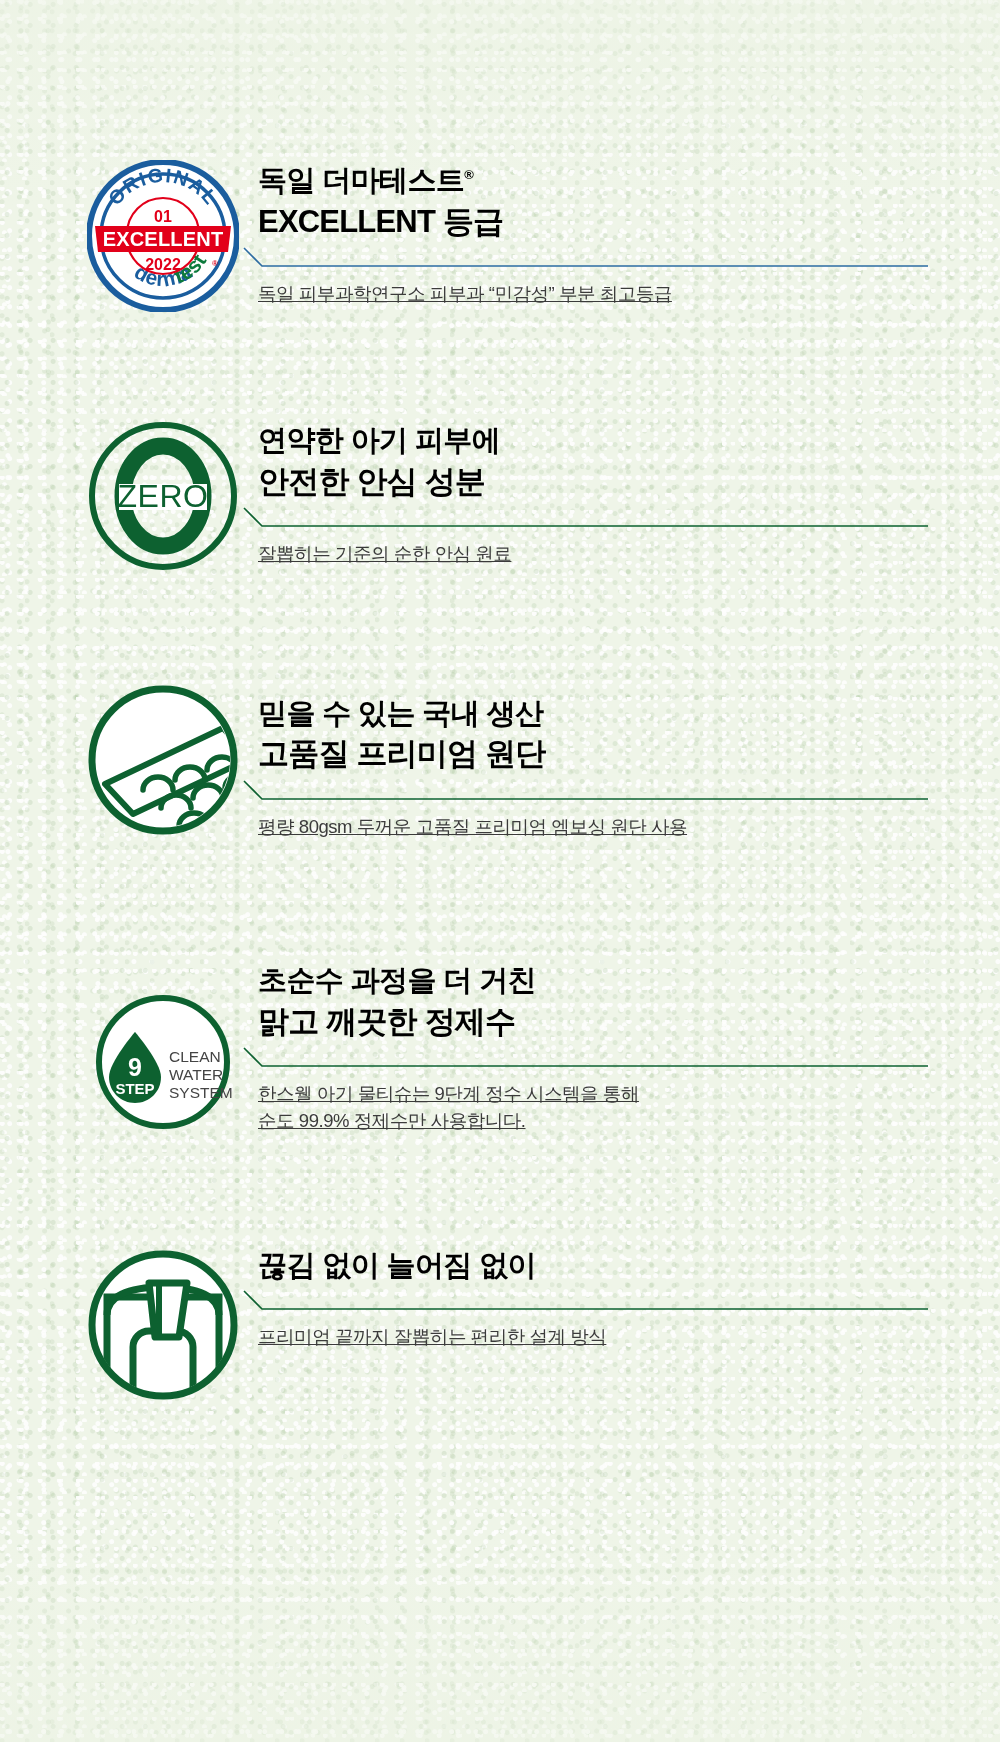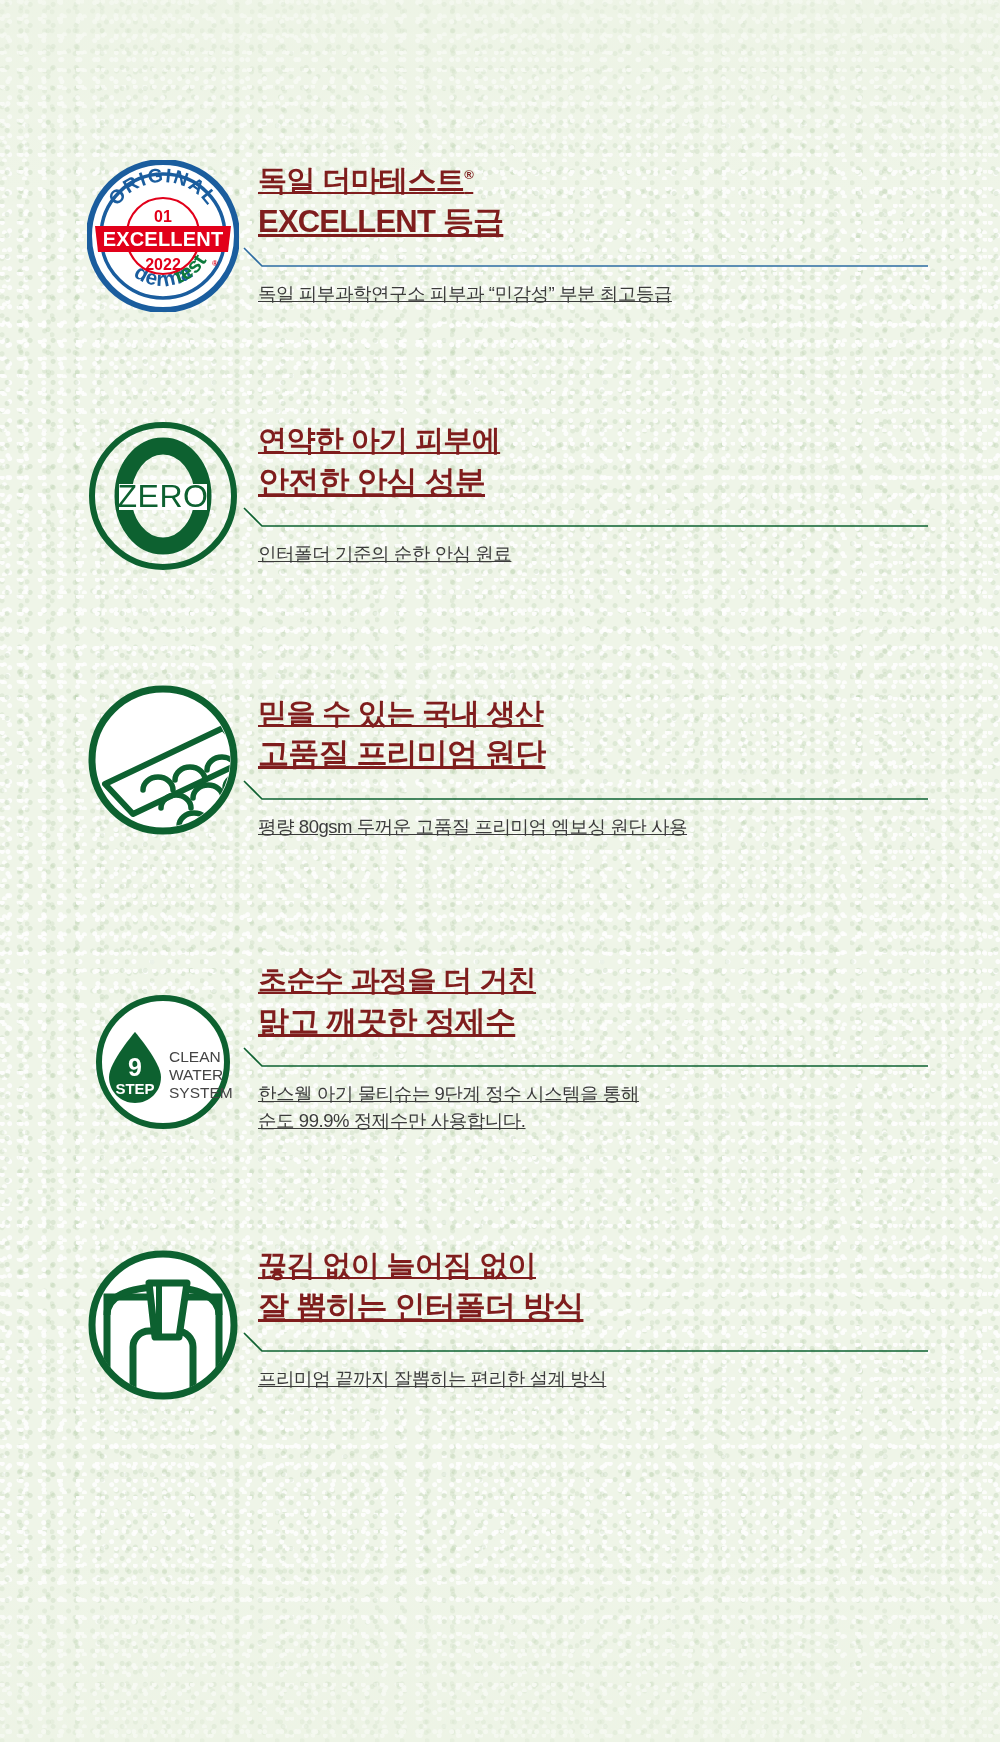--- a/index.html
+++ b/index.html
@@ -46,21 +46,21 @@
   }
   .icon-col {
     width:190px;
     flex:0 0 190px;
     display:flex;
     justify-content:center;
     align-items:flex-start;
   }
   .text-col { position:relative; flex:1; padding-top:2px; }
 
-  .headline { color:#7f1d1d; line-height:1.30;text-decoration:underline; }
+  .headline { color:#000000; line-height:1.30; }
   .headline .l1 {
     font-size:29px;
     font-weight:700;
     letter-spacing:-0.6px;
     white-space:nowrap;
   }
   .headline .l2 {
     font-size:31px;
     font-weight:800;
     letter-spacing:-0.8px;
@@ -161,21 +161,21 @@
     <div class="text-col">
       <div class="headline">
         <div class="l1">연약한 아기 피부에</div>
         <div class="l2">안전한 안심 성분</div>
       </div>
       <div class="divider">
         <svg width="684" height="22" viewBox="0 0 684 22">
           <polyline points="0,0 18,18 684,18" fill="none" stroke="#0d6130" stroke-width="1.6"></polyline>
         </svg>
       </div>
-      <div class="subtext">인터폴더 기준의 순한 안심 원료</div>
+      <div class="subtext">잘뽑히는 기준의 순한 안심 원료</div>
     </div>
   </section>
 
   <section class="feature" style="left:68px; top:680px; width:870px;align-items:flex-end;">
     <div class="icon-col">
       <svg class="circ-icon" width="160" height="160" viewBox="0 0 160 160">
         <defs>
           <clipPath id="fabClip">
               <circle cx="80" cy="80" r="67"></circle>
             </clipPath>
@@ -261,21 +261,20 @@
 
           <path d="M 66 38 L 104 38 L 96 92 L 72 92 Z" fill="#ffffff" stroke="#0d6130" stroke-width="7" stroke-linejoin="round"></path>
           <path d="M 76 38 L 76 92" stroke="#0d6130" stroke-width="6"></path>
         </g>
       </svg>
     </div>
 
     <div class="text-col">
       <div class="headline">
         <div class="l1">끊김 없이 늘어짐 없이</div>
-        <div class="l2">잘 뽑히는 인터폴더 방식</div>
       </div>
       <div class="divider">
         <svg width="684" height="22" viewBox="0 0 684 22">
           <polyline points="0,0 18,18 684,18" fill="none" stroke="#0d6130" stroke-width="1.6"></polyline>
         </svg>
       </div>
       <div class="subtext">프리미엄 끝까지 잘뽑히는 편리한 설계 방식</div>
     </div>
   </section>
 

